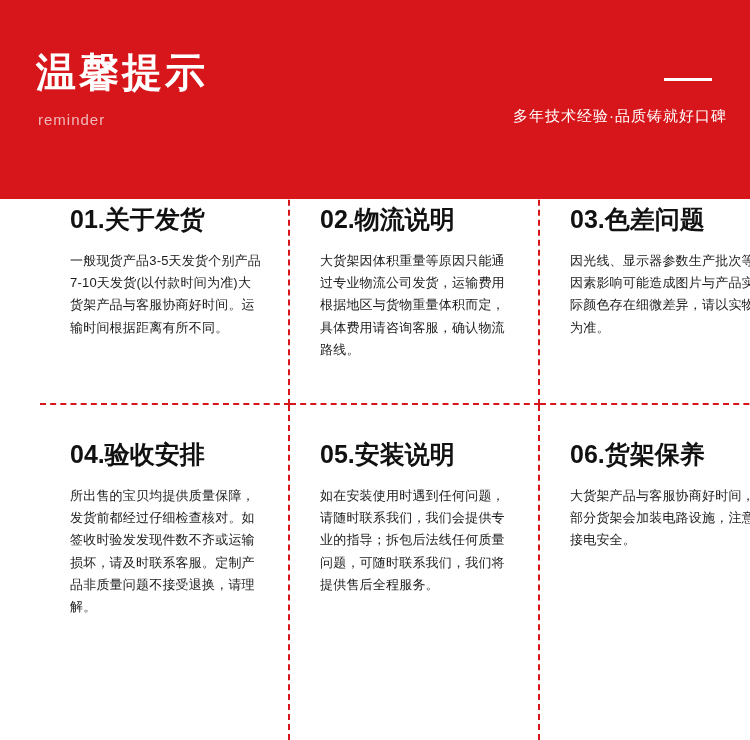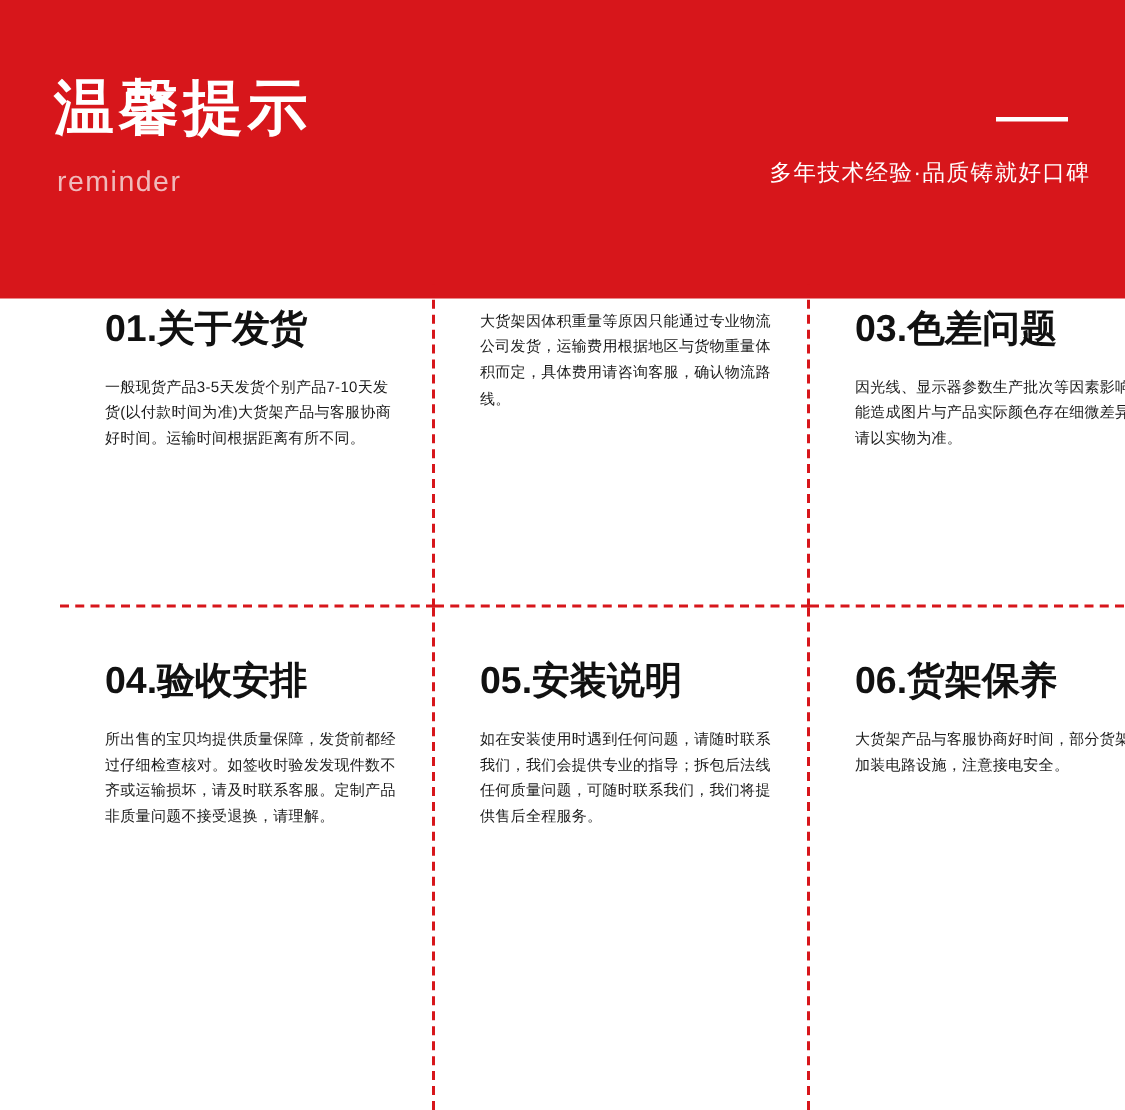--- a/index.html
+++ b/index.html
@@ -41,21 +41,21 @@
     font-size: 40px;
     font-weight: bold;
     letter-spacing: 3px;
     line-height: 1;
   }
   .header-sub {
     position: absolute;
     left: 38px;
     top: 112px;
     color: #f0b9ba;
-    font-size: 19px;
+    font-size: 15px;
     letter-spacing: 1px;
     line-height: 1;
   }
   .header-dash {
     position: absolute;
     right: 38px;
     top: 78px;
     width: 48px;
     height: 3px;
     background: #ffffff;
@@ -101,21 +101,21 @@
     color: #111111;
     letter-spacing: 0px;
     line-height: 1.1;
     margin: 0 0 16px 0;
     white-space: nowrap;
   }
   .cell-title .num {
     font-weight: bold;
   }
   .cell-body {
-    font-size: 10px;
+    font-size: 13px;
     color: #1a1a1a;
     line-height: 1.72;
     letter-spacing: 0.2px;
     margin: 0;
     word-break: break-all;
   }
 </style>
 </head>
 <body>
 
@@ -131,20 +131,21 @@
   </div>
 
   <div class="grid">
 
     <div class="cell row1 col1">
       <div class="cell-title"><span class="num">01.</span><span>关于发货</span></div>
       <p class="cell-body">一般现货产品3-5天发货个别产品7-10天发货(以付款时间为准)大货架产品与客服协商好时间。运输时间根据距离有所不同。</p>
     </div>
 
     <div class="cell row1 col2">
+      <div class="cell-title"><span class="num">02.</span><span>物流说明</span></div>
       <p class="cell-body">大货架因体积重量等原因只能通过专业物流公司发货，运输费用根据地区与货物重量体积而定，具体费用请咨询客服，确认物流路线。</p>
     </div>
 
     <div class="cell row1 col3">
       <div class="cell-title"><span class="num">03.</span><span>色差问题</span></div>
       <p class="cell-body">因光线、显示器参数生产批次等因素影响可能造成图片与产品实际颜色存在细微差异，请以实物为准。</p>
     </div>
 
     <div class="cell row2 col1">
       <div class="cell-title"><span class="num">04.</span><span>验收安排</span></div>

